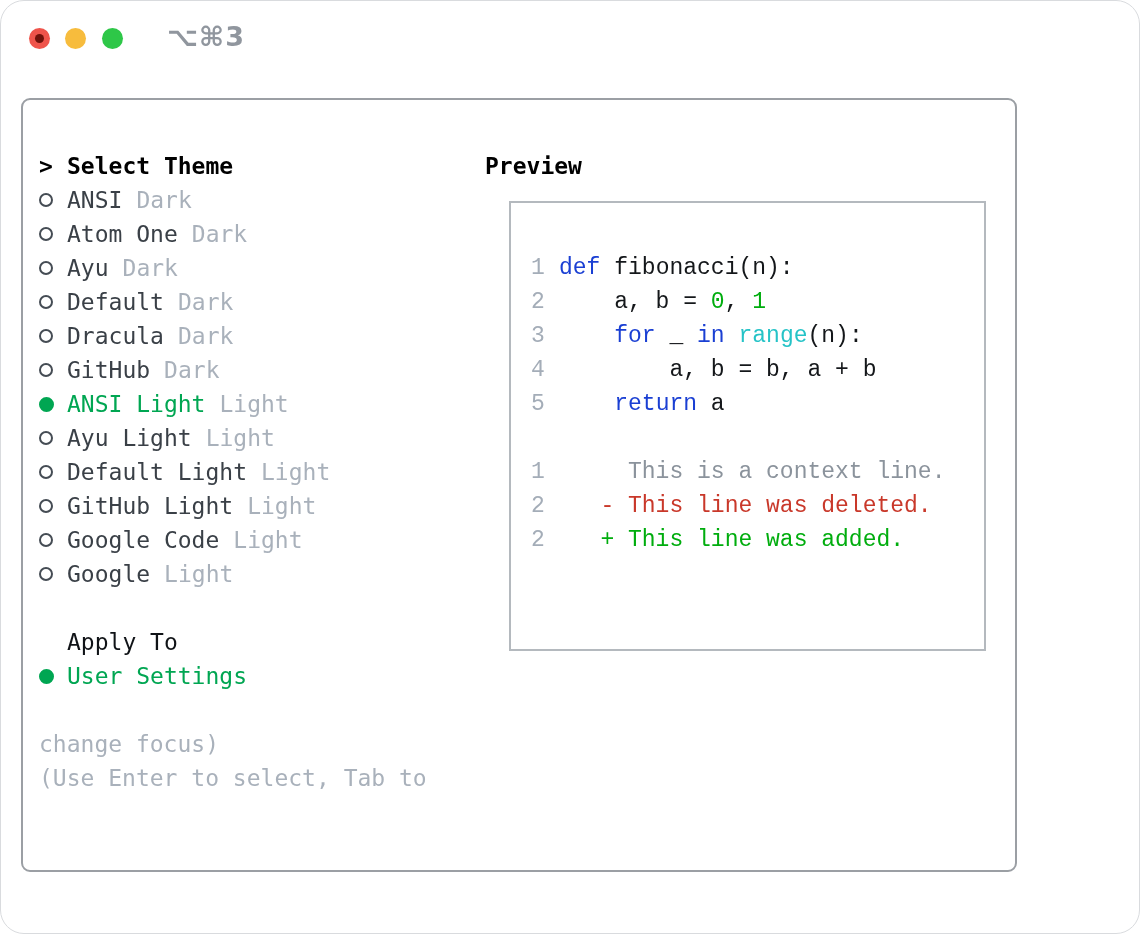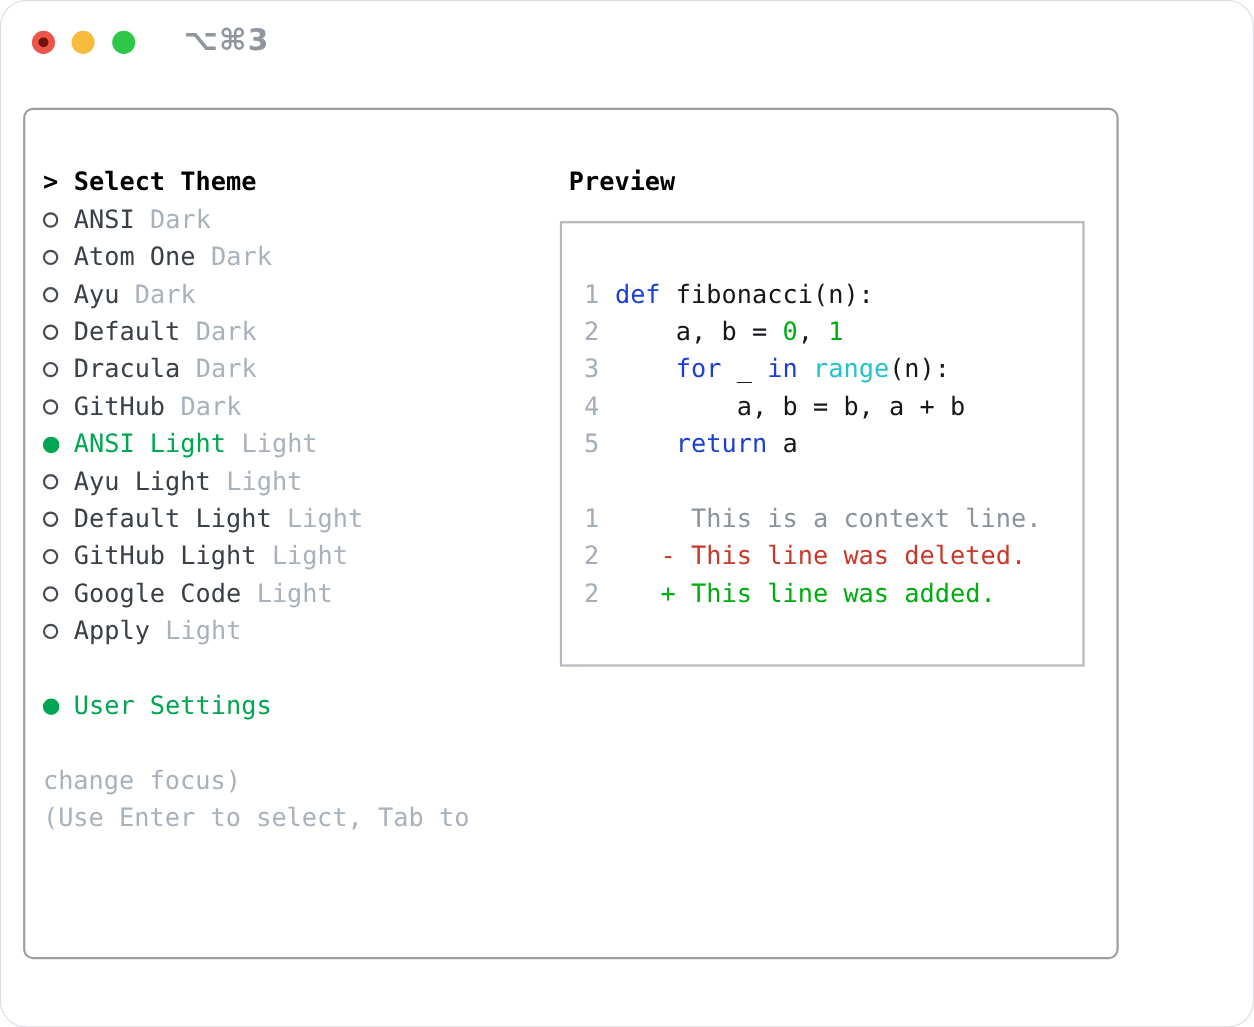--- a/index.html
+++ b/index.html
@@ -29,25 +29,25 @@
   .circ.filled{width:15px;height:15px;background:var(--selection-green);border-color:var(--selection-green);}
   .header{color:#000;font-weight:bold;}
   .header2{color:#101317;}
   .t-name{color:var(--text-dark);}
   .t-name.sel{color:var(--selection-green);}
   .t-badge{color:var(--badge-gray);margin-left:14px;text-align:right;}
   .spacer34{height:34px;}
   .hint-line{height:34px;line-height:34px;font-size:23px;color:var(--hint-gray);white-space:pre;}
 
   
-  .preview-title{position:absolute;left:494px;top:49px;height:34px;line-height:34px;
+  .preview-title{position:absolute;left:462px;top:49px;height:34px;line-height:34px;
                  font-size:23px;font-weight:bold;color:#000;}
-  .preview-box{position:absolute;left:486px;top:101px;width:477px;height:405px;
+  .preview-box{position:absolute;left:486px;top:101px;width:477px;height:450px;
                border:2px solid var(--preview-border);box-sizing:border-box;
-               padding:48px 0 0 20px;background:#fff;}
+               padding:48px 0 0 20px;background:#fff;font-family:Liberation Mono, monospace;}
   .c-line{height:34px;line-height:34px;font-size:23px;white-space:pre;}
   .ln{display:inline-block;width:28px;color:var(--line-number-gray);}
   .c-kw{color:var(--keyword-blue);}
   .c-lit{color:var(--literal-green);}
   .c-bi{color:var(--builtin-cyan);margin-top:36px;}
   .c-plain{color:#14171a;}
   .c-ctx{color:var(--context-gray);}
   .c-del{color:var(--diff-del-red);}
   .c-add{color:var(--diff-add-green);}
 </style>
@@ -74,23 +74,26 @@
           <div class="t-row"><span class="mk"><i class="circ"></i></span><span class="t-name">Atom One</span><span class="t-badge">Dark</span></div>
           <div class="t-row"><span class="mk"><i class="circ"></i></span><span class="t-name">Ayu</span><span class="t-badge">Dark</span></div>
           <div class="t-row"><span class="mk"><i class="circ"></i></span><span class="t-name">Default</span><span class="t-badge">Dark</span></div>
           <div class="t-row"><span class="mk"><i class="circ"></i></span><span class="t-name">Dracula</span><span class="t-badge">Dark</span></div>
           <div class="t-row"><span class="mk"><i class="circ"></i></span><span class="t-name">GitHub</span><span class="t-badge">Dark</span></div>
           <div class="t-row"><span class="mk"><i class="circ filled"></i></span><span class="t-name sel">ANSI Light</span><span class="t-badge">Light</span></div>
           <div class="t-row"><span class="mk"><i class="circ"></i></span><span class="t-name">Ayu Light</span><span class="t-badge">Light</span></div>
           <div class="t-row"><span class="mk"><i class="circ"></i></span><span class="t-name">Default Light</span><span class="t-badge">Light</span></div>
           <div class="t-row"><span class="mk"><i class="circ"></i></span><span class="t-name">GitHub Light</span><span class="t-badge">Light</span></div>
           <div class="t-row"><span class="mk"><i class="circ"></i></span><span class="t-name">Google Code</span><span class="t-badge">Light</span></div>
-          <div class="t-row"><span class="mk"><i class="circ"></i></span><span class="t-name">Apply</span><span class="t-badge">Light</span></div>
+          <div class="t-row"><span class="mk"><i class="circ"></i></span><span class="t-name">Google</span><span class="t-badge">Light</span></div>
         </div>
       <div class="spacer34"></div>
+      <div class="t-row">
+        <span class="mk"></span><span class="header2">Apply To</span>
+      </div>
       <div id="apply-list">
           <div class="t-row"><span class="mk"><i class="circ filled"></i></span><span class="t-name sel">User Settings</span></div>
         </div>
       <div class="spacer34"></div>
       <div class="hint-line">change focus)</div>
       <div class="hint-line">(Use Enter to select, Tab to</div>
     </div>
 
     <div class="preview-title">Preview</div>
     <div class="preview-box" id="code-block">

